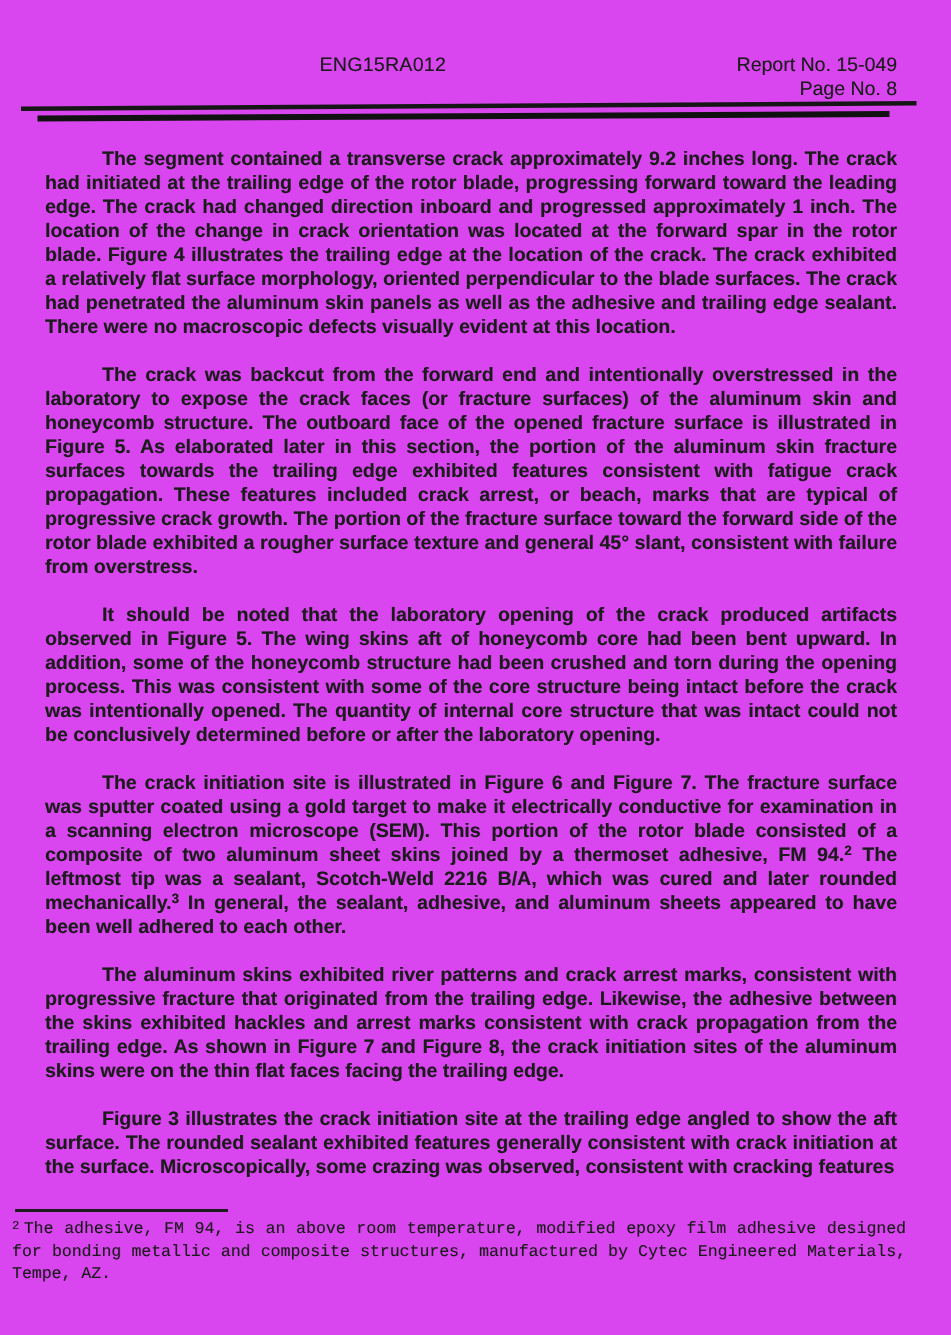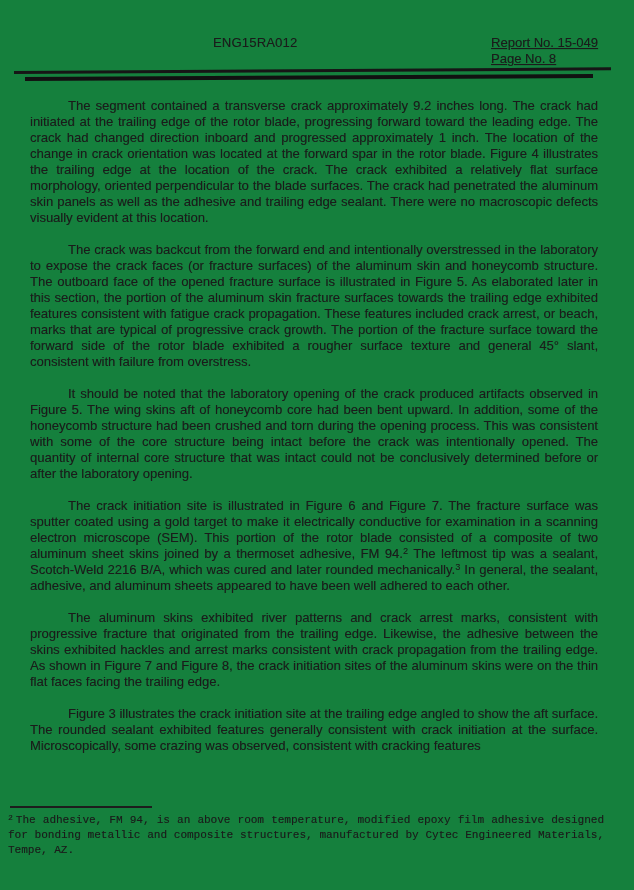--- a/index.html
+++ b/index.html
@@ -4,21 +4,21 @@
 <style>
   html, body {
     margin: 0;
     padding: 0;
     background: #ffffff;
   }
   .page {
     position: relative;
     width: 634px;
     height: 890px;
-    background: #15803d;
+    background: #d946ef;
     overflow: hidden;
     font-family: "Liberation Sans", sans-serif;
     color: #1b1b1b;
     text-shadow: 0.3px 0.3px 0 rgba(20,20,20,0.35);
   }
   
   .header {
     position: relative;
     height: 71px;
   }
@@ -27,24 +27,23 @@
     left: 213px;
     top: 35px;
     font-size: 13px;
     line-height: 16px;
     letter-spacing: 0.2px;
   }
   .header-right {
     position: absolute;
     right: 36px;
     top: 35px;
-    text-align: left;
+    text-align: right;
     font-size: 13px;
     line-height: 16px;
-    text-decoration: underline;
   }
   .rule-thin {
     height: 2.5px;
     background: #161616;
     margin-left: 14px;
     margin-right: 23px;
     transform: rotate(-0.35deg);
     transform-origin: left center;
   }
   .rule-thick {
@@ -59,20 +58,21 @@
   
   .body-text {
     margin: 17px 36px 0 30px;
     font-size: 13px;
     line-height: 16px;
     text-align: justify;
   }
   .body-text p {
     margin: 12px 0 16px 0;
     text-indent: 38px;
+    font-weight: bold;
   }
   .body-text p.last {
     margin-bottom: 0;
   }
   sup.fn-ref {
     font-size: 9px;
     line-height: 0;
     vertical-align: 4px;
     letter-spacing: 0;
   }

